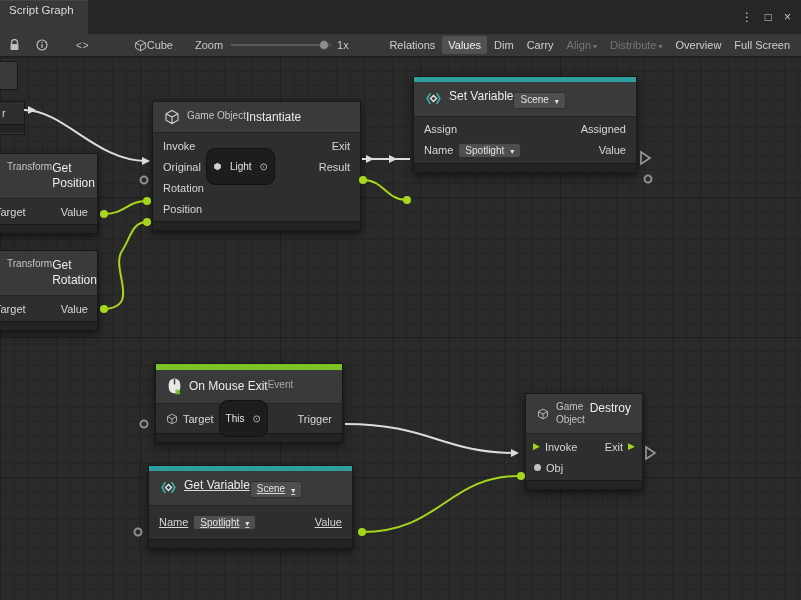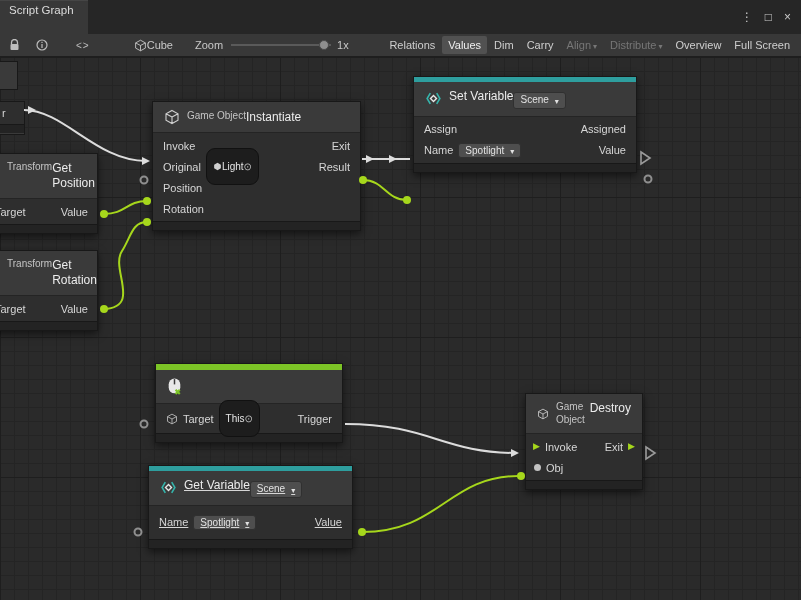--- a/index.html
+++ b/index.html
@@ -53,21 +53,21 @@
   .hdr-type { font-size:10px; color:#c4c4c4; }
   .hdr-title { font-size:12px; color:#ececec; }
   .hdr-sub { font-size:10px; color:#a8a8a8; }
   .node-body { padding:2px 0; }
   .row { display:flex; align-items:center; height:21px; padding:0 10px; gap:5px; }
   .row .right { margin-left:auto; }
   .node-footer { height:9px; background:#232323; border-top:1px solid #181818; }
 
   .dropdown { display:inline-flex; align-items:flex-end; gap:4px; background:#4e4e4e; border:1px solid #303030;
               border-radius:3px; padding:1px 6px; font-size:10px; color:#e2e2e2; }
-  .objfield { display:inline-flex; align-items:center; gap:0; background:#1d1d1d; border:1px solid #111;
+  .objfield { display:inline-flex; align-items:center; gap:8px; background:#1d1d1d; border:1px solid #111;
               border-radius:9px; padding:12px 6px; font-size:10px; color:#e6e6e6; }
   .picker { color:#bdbdbd; font-size:10px; }
 
   .arrow-green { color:#A6D71C; font-size:9px; line-height:1; }
   .dot-gray { width:7px; height:7px; border-radius:50%; background:#c2c2c2; display:inline-block; }
 
   
   .cut-header { padding-left:28px; }
   .cut-row { padding-left:16px; padding-right:9px; }
 
@@ -234,24 +234,24 @@
           <span class="objfield">
             <svg width="9" height="9" viewBox="0 0 16 16">
                 <path d="M8 1.5 14 4.8v6.4L8 14.5 2 11.2V4.8Z" fill="#cfcfcf"></path>
               </svg>
             <span>Light</span>
             <span class="picker">⊙</span>
           </span>
           <span class="right">Result</span>
         </div>
         <div class="row">
+          <span>Rotation</span>
+        </div>
+        <div class="row">
           <span>Position</span>
-        </div>
-        <div class="row">
-          <span>Rotation</span>
         </div>
       </div>
       <div class="node-footer"></div>
     </div>
 
     <div class="node" style="left:413px;top:19px;width:224px;">
       <div class="node-strip-teal"></div>
       <div class="node-header">
         <svg width="17" height="17" viewBox="0 0 16 16">
             <path d="M5 3 2 8l3 5" fill="none" stroke="#35b5ac" stroke-width="1.5"></path>
@@ -284,20 +284,24 @@
     </div>
 
     <div class="node" style="left:155px;top:306px;width:188px;">
       <div class="node-strip-green"></div>
       <div class="node-header">
         <svg width="15" height="19" viewBox="0 0 14 18">
             <rect x="1.5" y="1.5" width="11" height="14" rx="5.5" fill="#e8e8e8"></rect>
             <line x1="7" y1="2" x2="7" y2="7" stroke="#3a3a3a" stroke-width="1.4"></line>
             <path d="M8 12l4 4 M12 12l-4 4" stroke="#7CC426" stroke-width="2"></path>
           </svg>
+        <div class="hdr-lines">
+          <span class="hdr-title">On Mouse Exit</span>
+          <span class="hdr-sub">Event</span>
+        </div>
       </div>
       <div class="node-body" style="padding:4px 0;">
         <div class="row">
           <svg width="12" height="12" viewBox="0 0 16 16">
               <path d="M8 1.5 14 4.8v6.4L8 14.5 2 11.2V4.8Z M2 4.8 8 8 M14 4.8 8 8 M8 8v6.5" fill="none" stroke="#b8b8b8" stroke-width="1.2"></path>
             </svg>
           <span>Target</span>
           <span class="objfield">
             <span>This</span>
             <span class="picker">⊙</span>

